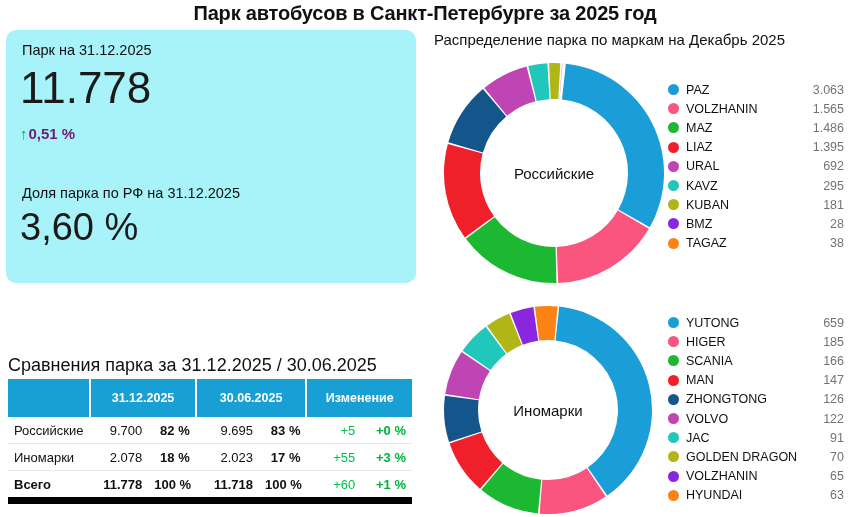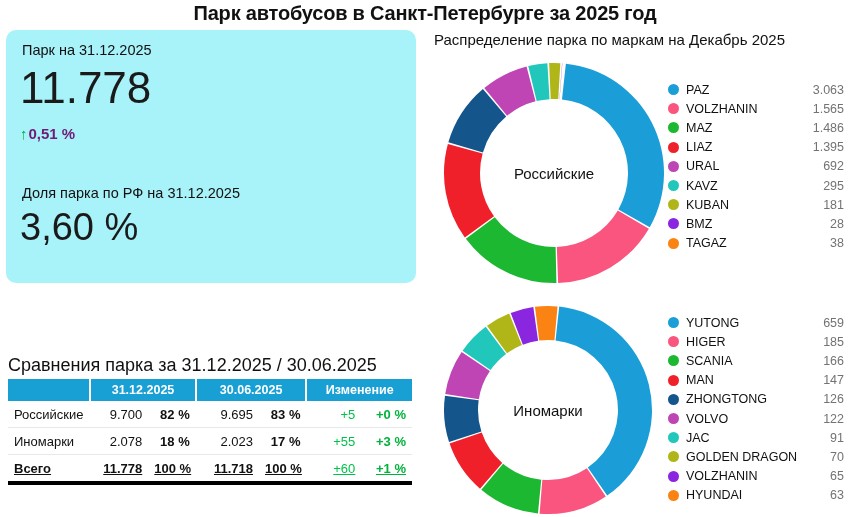--- a/index.html
+++ b/index.html
@@ -33,28 +33,28 @@
   
   #table-title{
     position:absolute;left:8px;top:355px;font-size:18px;color:#111;
   }
   #cmp-table{
     position:absolute;left:8px;top:379px;width:404px;border-collapse:collapse;
     font-size:12.5px;table-layout:fixed;
   }
   #cmp-table th{
     background:#189fd4;color:#ffffff;font-weight:bold;font-size:12.5px;
-    height:22px;padding:0;text-align:center;border-right:2px solid #ffffff;
+    height:22px;padding:8px;text-align:center;border-right:2px solid #ffffff;
   }
   #cmp-table th.blank{background:#189fd4;border-right:2px solid #ffffff;}
   #cmp-table td{
     height:26px;padding:0 6px;border-bottom:1px solid #e8e8e8;
     white-space:nowrap;
   }
-  #cmp-table tbody tr:last-child td{border-bottom:4px solid #000000;text-decoration:underline;}
+  #cmp-table tbody tr:last-child td{border-bottom:7px solid #000000;}
   .c-name{text-align:left;font-size:13px;}
   .c-num{text-align:right;font-size:13px;}
   .c-pct{text-align:right;font-weight:bold;font-size:13px;}
   .c-chg{text-align:right;color:#00c24a;font-size:13px;}
   .c-chgp{text-align:right;color:#00b33c;font-weight:bold;font-size:13px;}
   tr.total td{font-weight:bold;}
   tr.total td.c-chg{font-weight:normal;}
 
   
   #right-header{

